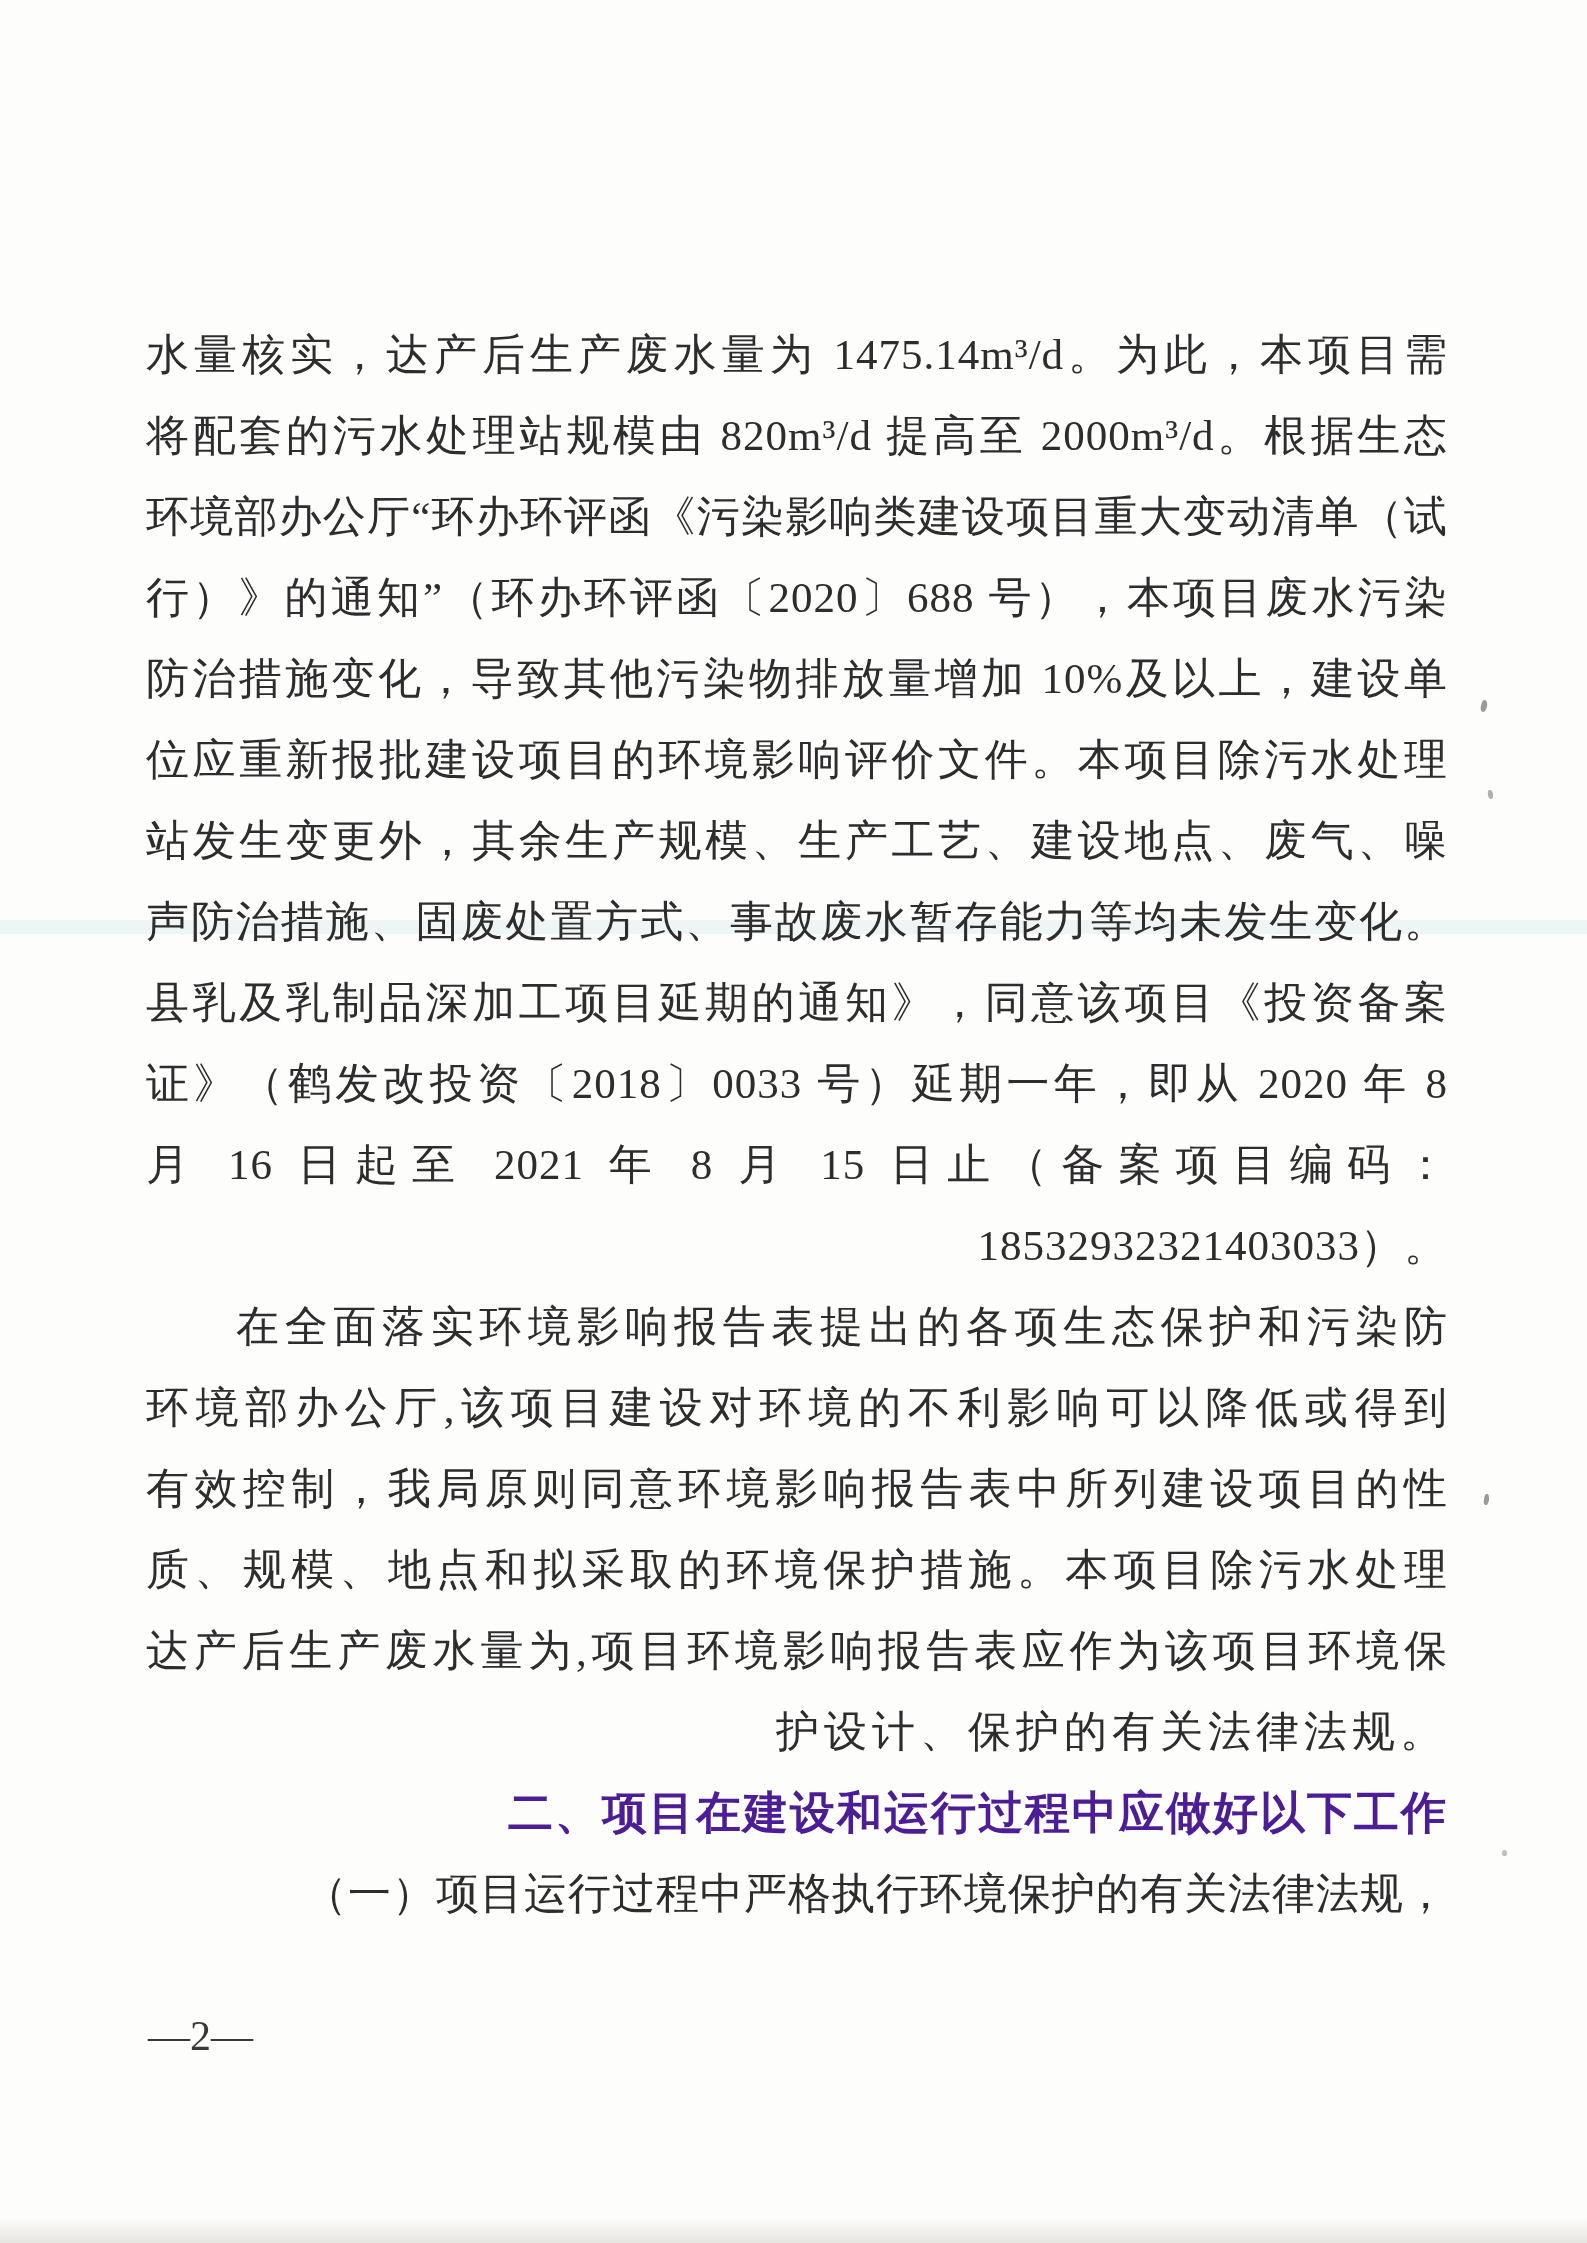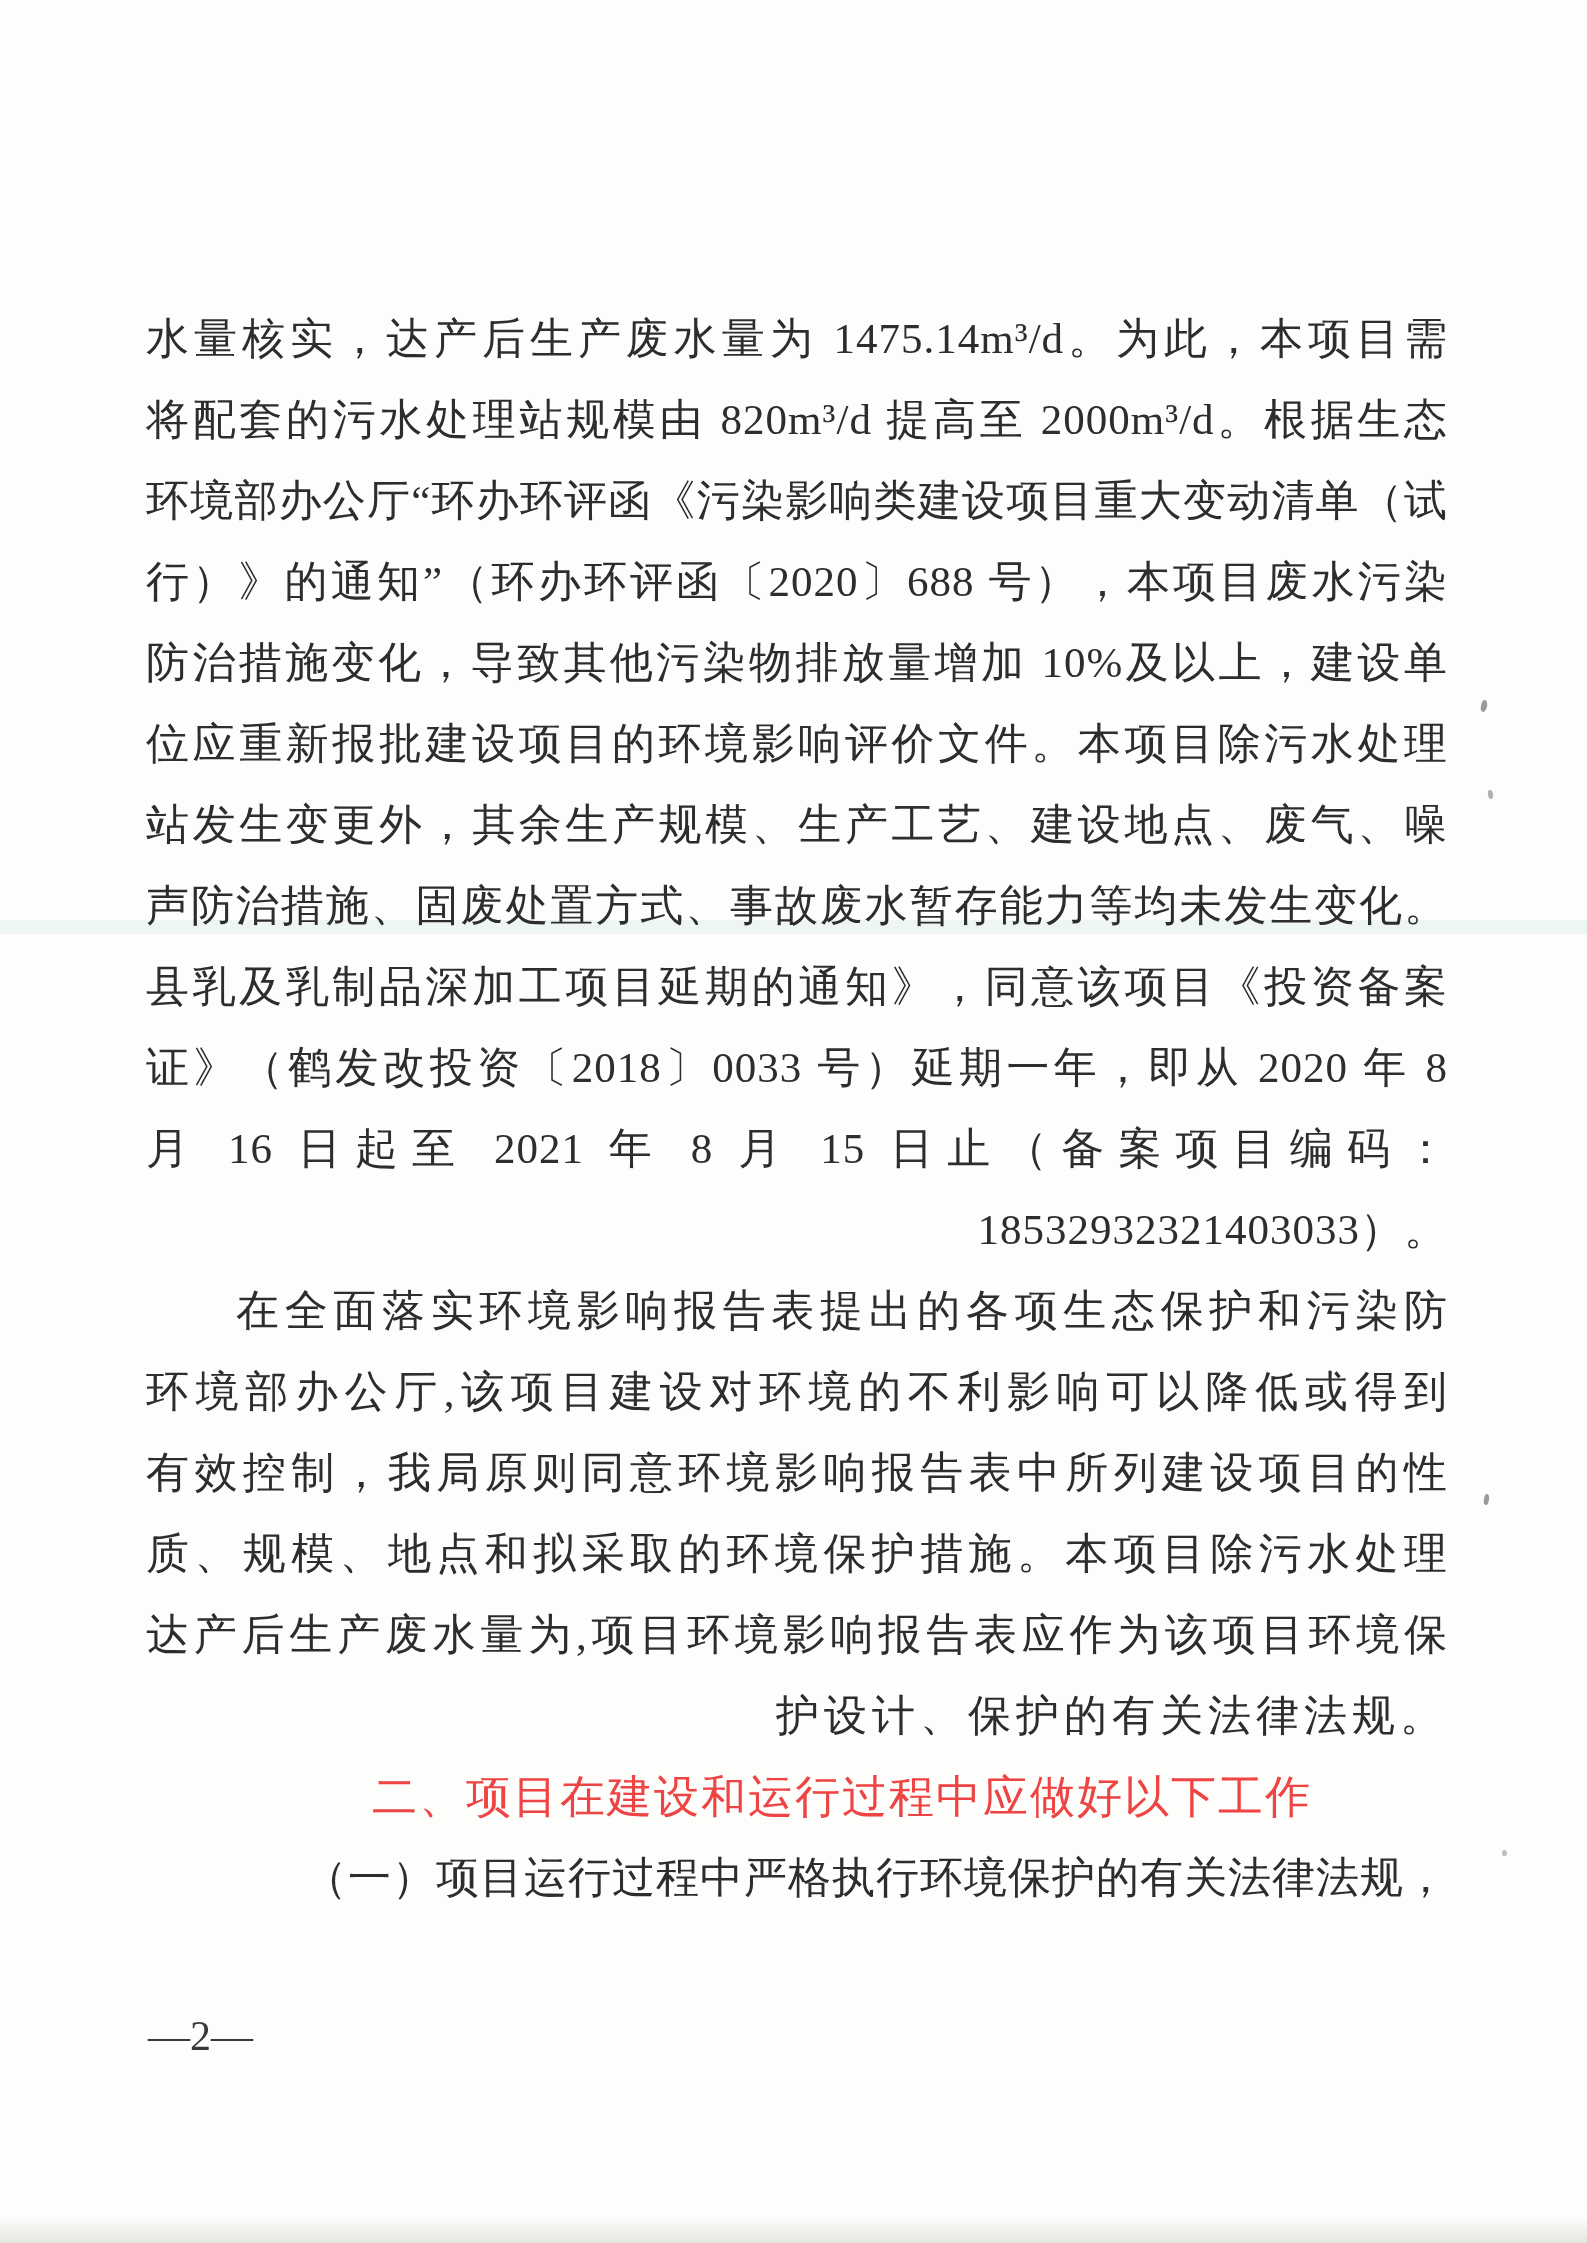--- a/index.html
+++ b/index.html
@@ -44,21 +44,21 @@
     pointer-events: none;
   }
   .speck.s1 { left: 1481px; top: 700px;  width: 6px;  height: 12px; transform: rotate(14deg); }
   .speck.s2 { left: 1488px; top: 790px;  width: 5px;  height: 9px;  background: #b2b0ae; transform: rotate(-8deg); }
   .speck.s3 { left: 1484px; top: 1494px; width: 5px;  height: 11px; transform: rotate(10deg); }
   .speck.s4 { left: 1502px; top: 1850px; width: 5px;  height: 6px;  background: #c2c0be; }
 
   .text-block {
     position: absolute;
     left: 146px;
-    top: 298px;
+    top: 314px;
     width: 1302px;
   }
   .line {
     height: 81px;
     line-height: 81px;
     font-size: 43px;
     letter-spacing: 1px;
     white-space: normal;
   }
   .line.j {
@@ -70,25 +70,25 @@
     text-align: right;
   }
   .line.spread {
     letter-spacing: 5px;
   }
   .line.indent {
     padding-left: 90px;
   }
   .line.heading {
     font-family: "Liberation Sans", "DejaVu Sans", sans-serif;
-    font-weight: normal;
+    font-weight: bold;
     font-size: 45px;
     letter-spacing: 2px;
-    color: #ef4444;
-    text-align: center;
+    color: #4c1d95;
+    text-align: right;
   }
   .page-number {
     position: absolute;
     left: 148px;
     top: 1996px;
     height: 80px;
     line-height: 80px;
     font-size: 42px;
     letter-spacing: 0px;
     color: #3a3838;

